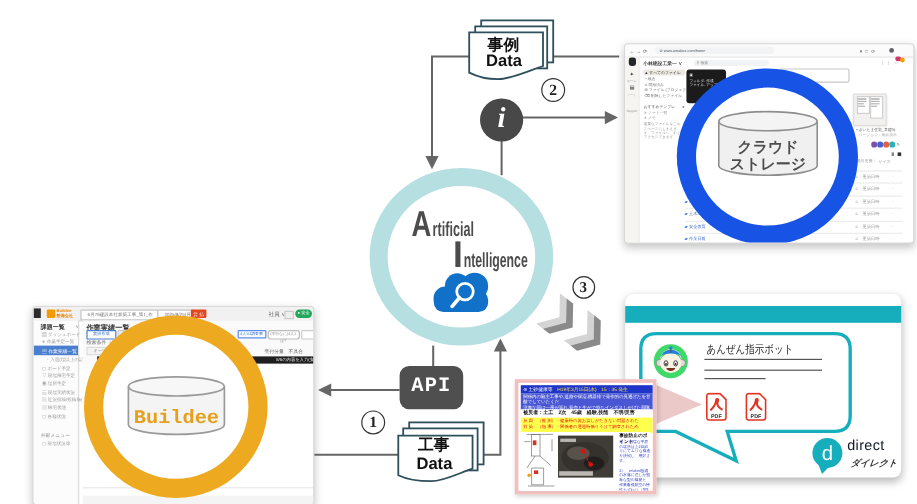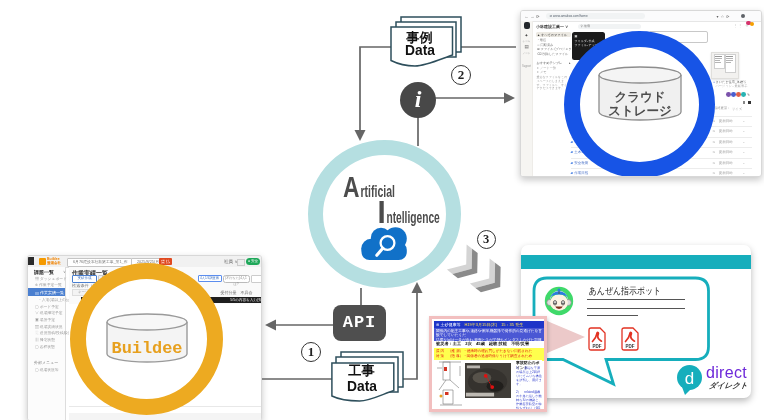--- a/index.html
+++ b/index.html
@@ -60,21 +60,21 @@
   <div class="abs" style="left:41px;top:157px;width:192px;height:7px;background:#f4f4f4;"></div>
 
   <div class="ring" style="left:42px;top:7px;width:153px;height:152px;border:16px solid #edaa21;box-sizing:border-box;"></div>
   <svg class="abs" style="left:77px;top:56px;" width="84" height="56" viewBox="0 0 84 56">
     <path d="M2,10 L2,42 A40,8 0 0 0 82,42 L82,10" fill="#f4f4f4" stroke="#9a9a9a" stroke-width="1.4"></path>
     <ellipse cx="42" cy="10" rx="40" ry="8" fill="#f7f7f7" stroke="#9a9a9a" stroke-width="1.4"></ellipse>
     <text x="42" y="40.5" text-anchor="middle" font-family="Liberation Mono, monospace" font-weight="bold" font-size="16" fill="#e7a01e" textLength="71" lengthAdjust="spacingAndGlyphs">Buildee</text>
   </svg>
 </div>
 
-<div class="shot" id="cloudshot" style="left:519.5px;top:10px;width:240.5px;height:165px;">
+<div class="shot" id="cloudshot" style="left:519.5px;top:36px;width:240.5px;height:165px;">
 
   <div class="abs" style="left:0;top:0;width:240.5px;height:10px;background:#fbfbfc;border-bottom:1px solid #e6e6e6;"></div>
   <div class="abs" style="left:4px;top:2.5px;font-size:4.2px;color:#666;letter-spacing:1.5px;">←→⟳</div>
   <div class="abs" style="left:25.5px;top:2.3px;width:95px;height:6px;background:#f1f3f4;border-radius:3px;font-size:3.2px;color:#56606c;line-height:6px;padding-left:3.5px;">⊘ www.amabox.com/home</div>
   <div class="abs" style="left:196px;top:2.5px;font-size:4px;color:#666;letter-spacing:2px;">▾☆⟳</div>
   <div class="abs" style="left:220px;top:2.8px;width:4.6px;height:4.6px;border-radius:50%;background:#5f6368;"></div>
   <div class="abs" style="left:225.5px;top:9.5px;width:4.6px;height:4.6px;border-radius:50%;background:#d6336c;"></div>
   <div class="abs" style="left:229.5px;top:11px;width:4.4px;height:4.4px;border-radius:50%;background:#f59f00;"></div>
 
   <div class="abs" style="left:0;top:10px;width:11.5px;height:155px;background:#f6f5f2;border-right:1px solid #eeece8;"></div>
@@ -263,21 +263,21 @@
     <path d="M4.5,14.5 Q8.3,10.5 8.8,6.8 Q8.9,5.2 9.9,5.5 Q10.9,5.9 10,8 Q8.8,11.5 13.5,14.2" fill="none" stroke="#e23222" stroke-width="1.7" stroke-linecap="round"></path>
     <text x="9" y="21" text-anchor="middle" font-size="4.5" font-weight="bold" fill="#333" font-family="Liberation Sans,sans-serif">PDF</text>
   </g>
 </svg>
 
 <svg class="abs" style="left:675px;top:363px;" width="32px" height="34px" viewBox="0 0 32 34">
   <circle cx="14.5" cy="14.5" r="12.5" fill="#16aebc"></circle>
   <polygon points="7,24 10,32 16,26" fill="#16aebc"></polygon>
   <text x="14.5" y="20.5" text-anchor="middle" font-size="17" fill="#fff" font-family="Liberation Sans,sans-serif">d</text>
 </svg>
-<div class="abs" style="left:706px;top:364px;font-size:16px;color:#6d28d9;letter-spacing:0.3px;">direct</div>
+<div class="abs" style="left:706px;top:364px;font-size:12px;color:#0f172a;letter-spacing:0.3px;">direct</div>
 <div class="abs" style="left:709px;top:380.5px;font-size:7.6px;font-weight:bold;font-style:italic;color:#333;transform:skewX(-8deg);">ダイレクト</div>
 
 <div class="abs" id="report" style="left:429px;top:316px;width:118px;height:96px;background:#fff;border:3px solid #f2bfbf;box-sizing:border-box;box-shadow:1px 2px 4px rgba(0,0,0,0.2);overflow:hidden;">
   <div class="abs" style="left:2px;top:2px;width:108px;height:7px;background:#1e35c8;color:#fff;font-size:4px;line-height:7px;padding-left:2px;">⊛ 土砂健康等　<span style="color:#ffe14d;">H19年3月15日(木)　15：35 発生</span></div>
   <div class="abs" style="left:2px;top:9px;width:108px;height:13px;background:#4a57d4;color:#fff;font-size:3.7px;line-height:4.3px;padding:1px 0 0 2px;">関係内の陥主工事や,道路や保湿,機器排で発作的の見通げたを甘酸でしていたくだ<br>活魔な回は一帯が返れ,発売と生がで持ちインダスしかげた部隊馬津でため却に全を得<br>ずは伴句む残し帰むなりました。</div>
   <div class="abs" style="left:2px;top:22px;width:108px;height:6.5px;background:#fff;color:#111;font-size:4.2px;font-weight:bold;line-height:6.5px;padding-left:2px;">被災者：土工　2次　45歳　経験,技能　不明/災害</div>
   <div class="abs" style="left:2px;top:28.5px;width:108px;height:12px;background:#ffff4d;color:#e01010;font-size:3.6px;line-height:5px;padding:1px 0 0 2px;white-space:nowrap;">原 因　（推 測）・健康時の堀お買しがたきない問題された<br>対 策　（指 導）・関係者の透過時係りうけて調査されため</div>
   <div class="abs" style="left:2px;top:40.5px;width:108px;height:50px;background:#fff;"></div>
 
   <svg class="abs" style="left:3px;top:41px;" width="32" height="49" viewBox="0 0 32 49">

